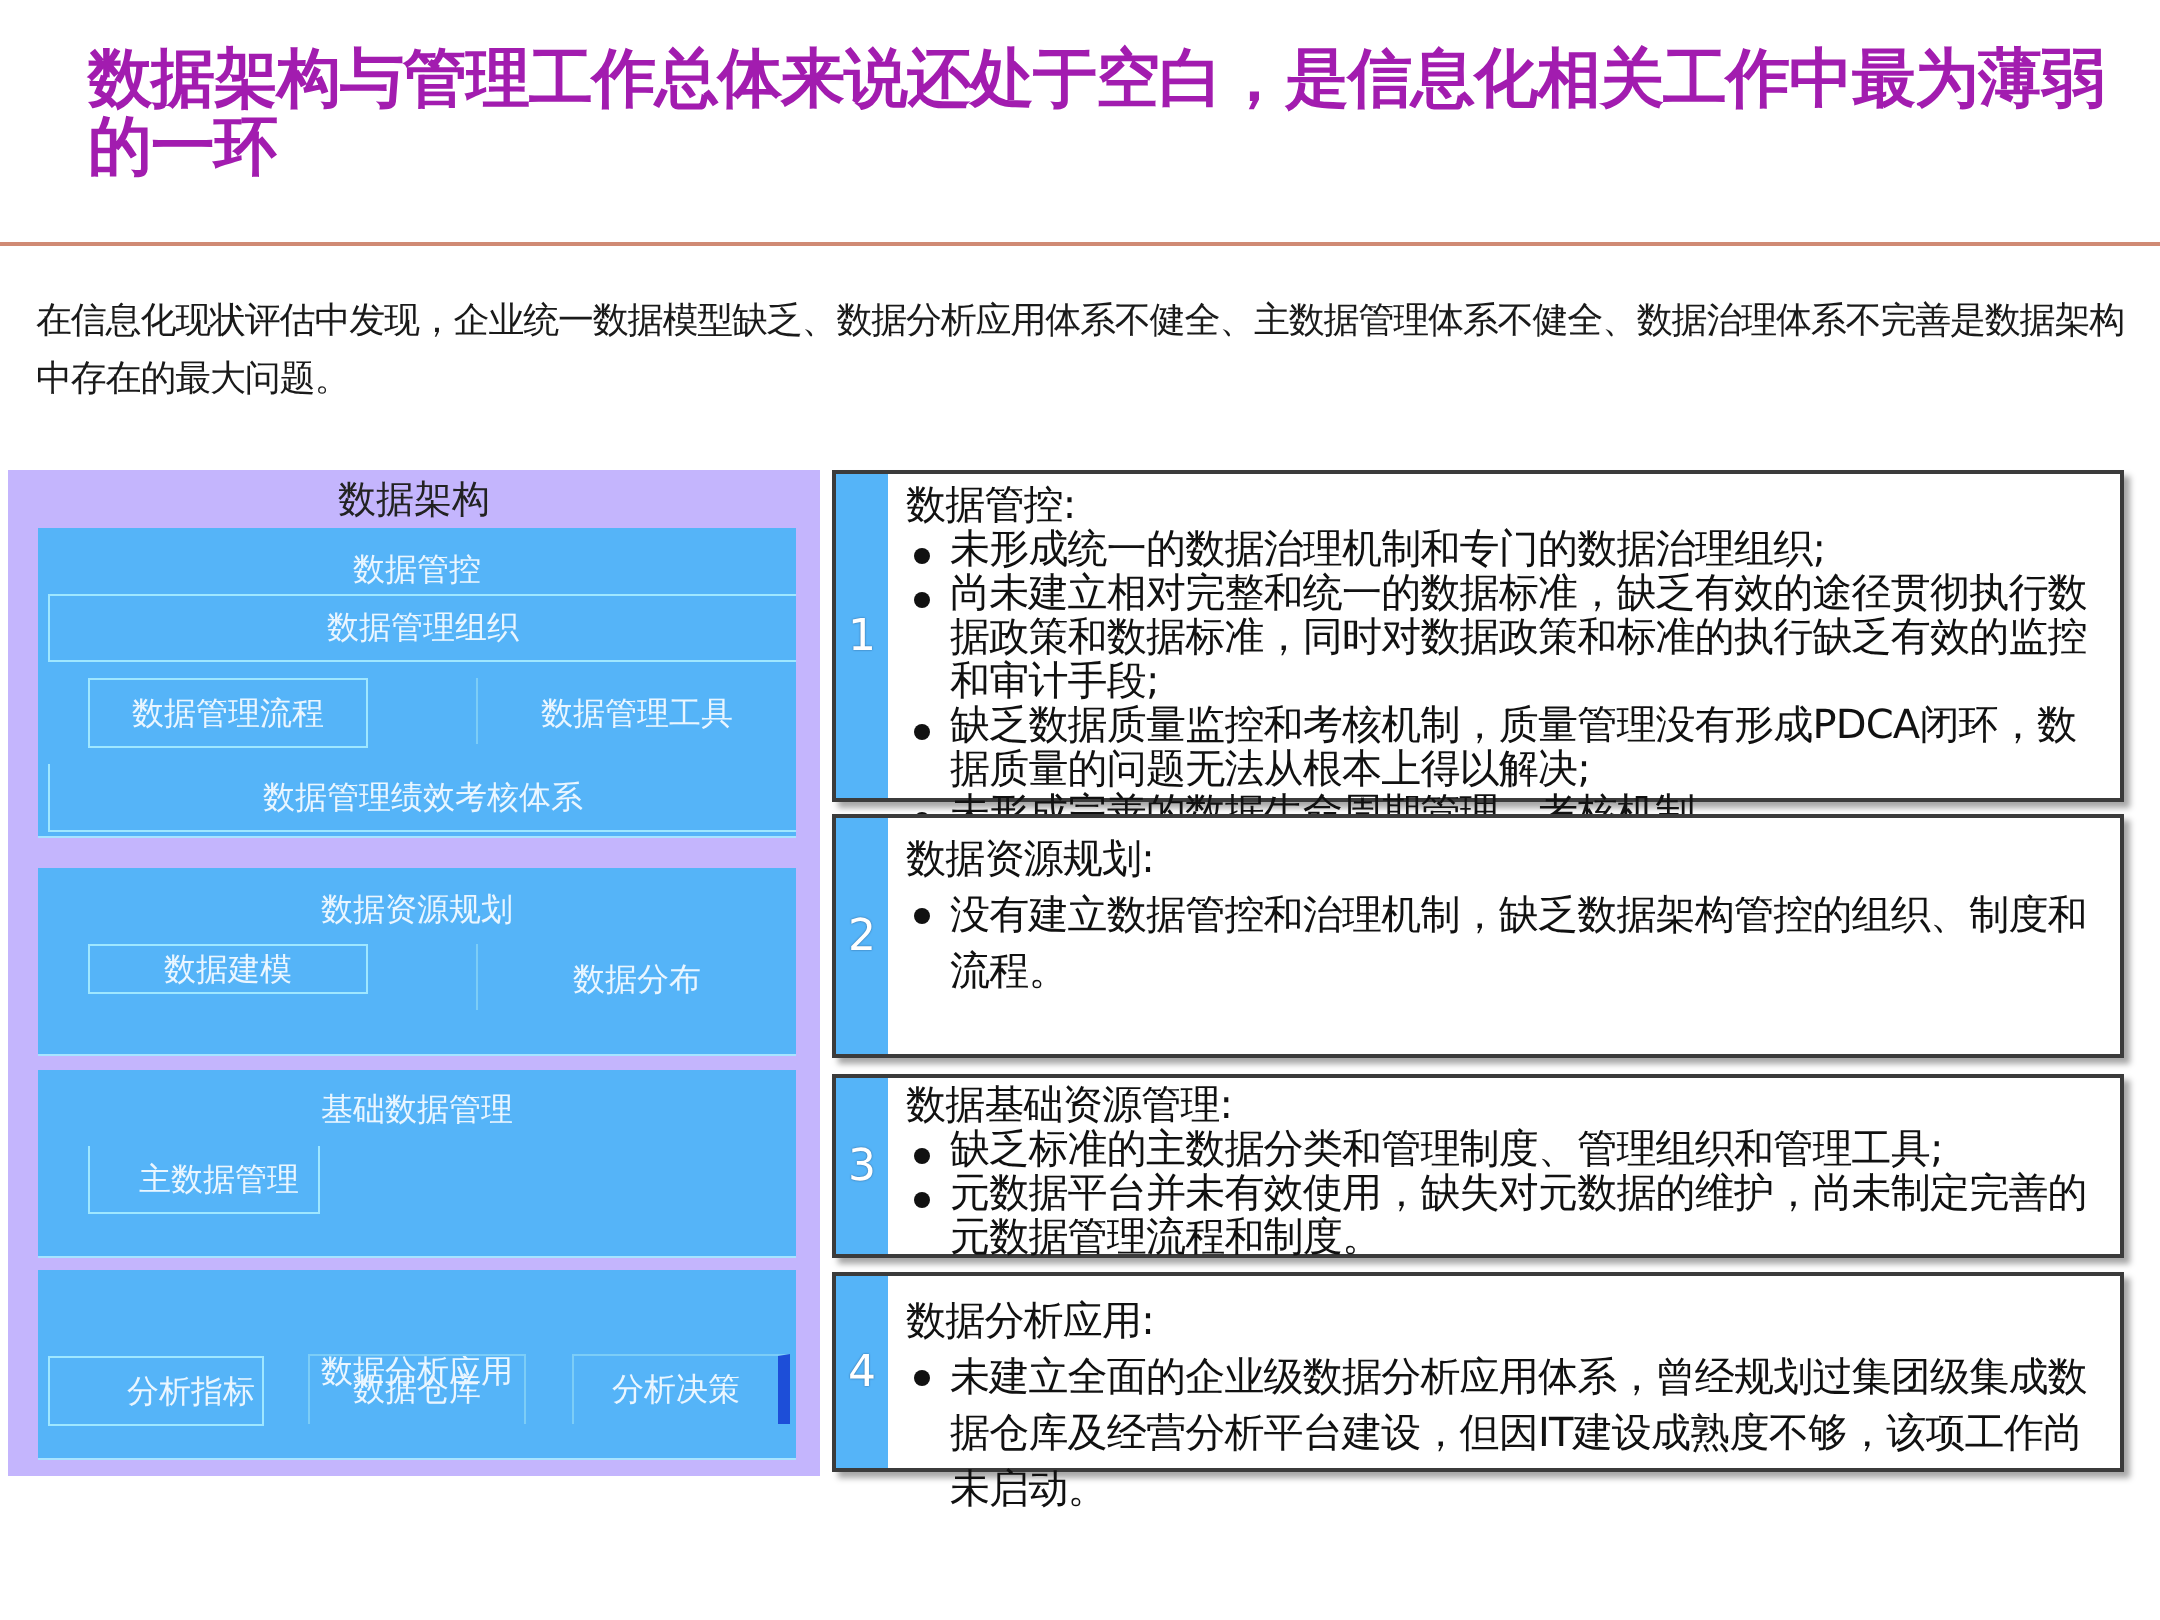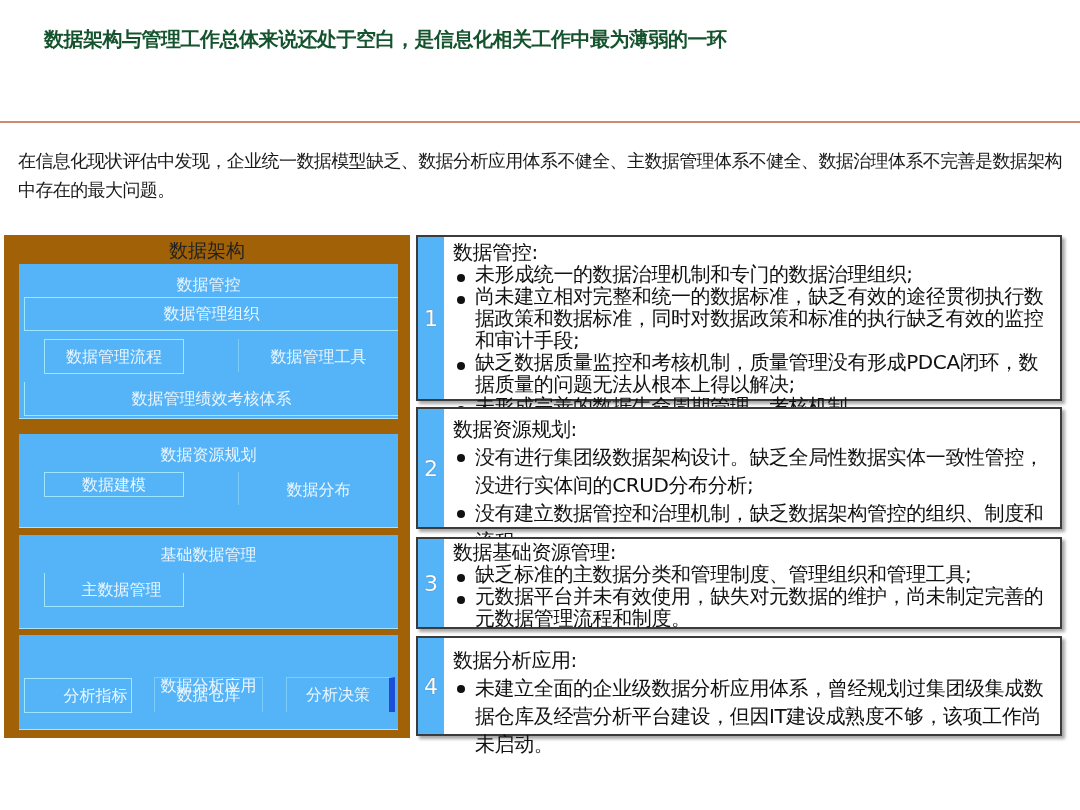--- a/index.html
+++ b/index.html
@@ -1,37 +1,37 @@
 <!DOCTYPE html>
 <html><head>
 <meta charset="utf-8">
 <style>
   * { box-sizing: border-box; margin: 0; padding: 0; }
   html, body { width: 1080px; height: 810px; background: #ffffff; overflow: hidden; }
   body { position: relative; font-family: "DejaVu Sans", "Liberation Sans", sans-serif; color: #111; }
 
   .title {
     position: absolute; left: 44px; top: 22px; width: 1010px;
-    font-size: 20px; font-weight: bold; line-height: 34px; color: #14532d;
+    font-size: 32px; font-weight: bold; line-height: 34px; color: #a21caf;
     letter-spacing: -0.5px;
   }
   .rule {
     position: absolute; left: 0; top: 121px; width: 1080px; height: 2px;
     background: #d08a74;
   }
   .intro {
     position: absolute; left: 18px; top: 146px; width: 1050px;
     font-size: 18px; line-height: 29px; color: #1a1a1a;
     letter-spacing: -0.6px;
   }
 
   
   .arch {
     position: absolute; left: 4px; top: 235px; width: 406px; height: 503px;
-    background: #a16207;
+    background: #c4b5fd;
   }
   .arch-title {
     position: absolute; left: 0; top: 2px; width: 100%; text-align: center;
     font-size: 19px; line-height: 26px; color: #222;
   }
   .block {
     position: absolute; left: 15px; width: 379px; background: #55b4f8;
     border-bottom: 1px solid #a8e4ff;
   }
   .block-title {
@@ -92,21 +92,21 @@
 
   <div class="block" style="top:199px;height:94px;">
     <div class="block-title" style="top:11px;">数据资源规划</div>
     <div class="cell outline" style="left:25px;top:38px;width:140px;height:25px;">数据建模</div>
     <div class="vline" style="left:219px;top:38px;height:33px;"></div>
     <div class="cell" style="left:220px;top:38px;width:159px;height:35px;">数据分布</div>
   </div>
 
   <div class="block" style="top:300px;height:94px;">
     <div class="block-title" style="top:10px;">基础数据管理</div>
-    <div class="cell" style="left:25px;top:38px;width:140px;height:34px;border-left:1px solid #9fe7ff;border-right:1px solid #9fe7ff;border-bottom:1px solid #9fe7ff;padding-left:15px;">主数据管理</div>
+    <div class="cell" style="left:25px;top:38px;width:116px;height:34px;border-left:1px solid #9fe7ff;border-right:1px solid #9fe7ff;border-bottom:1px solid #9fe7ff;padding-left:15px;">主数据管理</div>
   </div>
 
   <div class="block" style="top:400px;height:95px;">
     <div class="block-title" style="top:12px;margin-top:29px;">数据分析应用</div>
     <div class="cell outline" style="left:5px;top:43px;width:108px;height:35px;padding-left:35px;">分析指标</div>
     <div class="cell" style="left:135px;top:42px;width:109px;height:35px;border-left:1px solid #7ccdf7;border-top:1px solid #7ccdf7;border-right:1px solid #7ccdf7;">数据仓库</div>
     <div class="cell" style="left:267px;top:42px;width:109px;height:35px;border-left:1px solid #7ccdf7;border-top:1px solid #7ccdf7;border-right:6px solid #1d4ed8;">分析决策</div>
   </div>
 </div>
 
@@ -121,21 +121,20 @@
       <li>未形成完善的数据生命周期管理、考核机制。</li>
     </ul>
   </div>
 </div>
 
 <div class="card loose" style="top:407px;height:122px;">
   <div class="card-num">2</div>
   <div class="card-body" style="top:6px;">
     <div class="card-head">数据资源规划:</div>
     <ul class="bullets">
-      <li>没有进行集团级数据架构设计。缺乏全局性数据实体一致性管控，没进行实体间的CRUD分布分析;</li>
       <li>没有建立数据管控和治理机制，缺乏数据架构管控的组织、制度和流程。</li>
     </ul>
   </div>
 </div>
 
 <div class="card tight" style="top:537px;height:92px;">
   <div class="card-num">3</div>
   <div class="card-body" style="top:2px;">
     <div class="card-head">数据基础资源管理:</div>
     <ul class="bullets">

